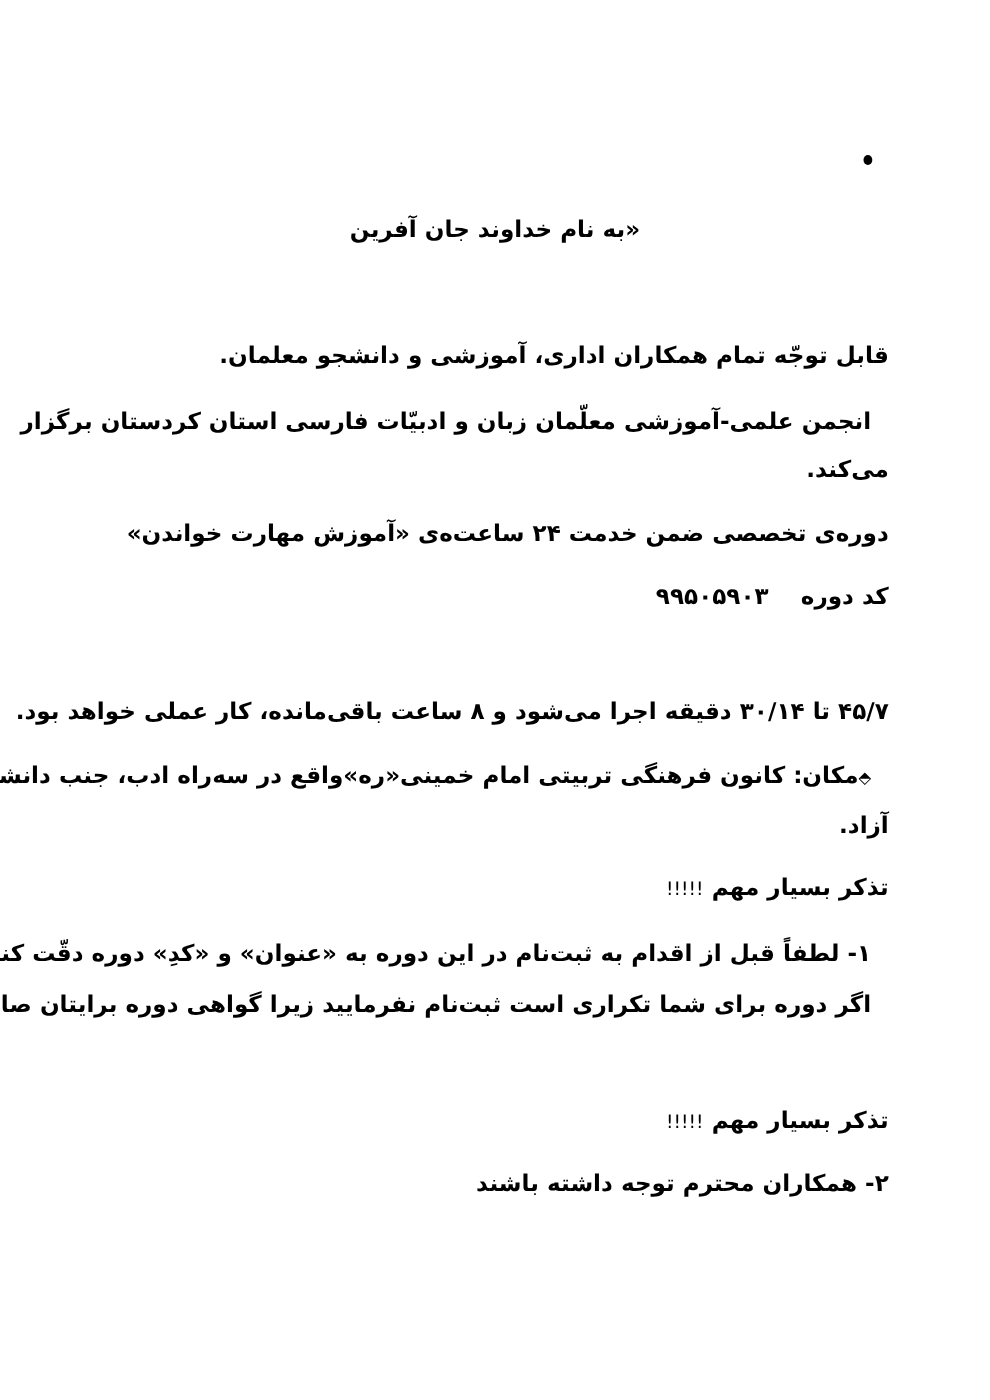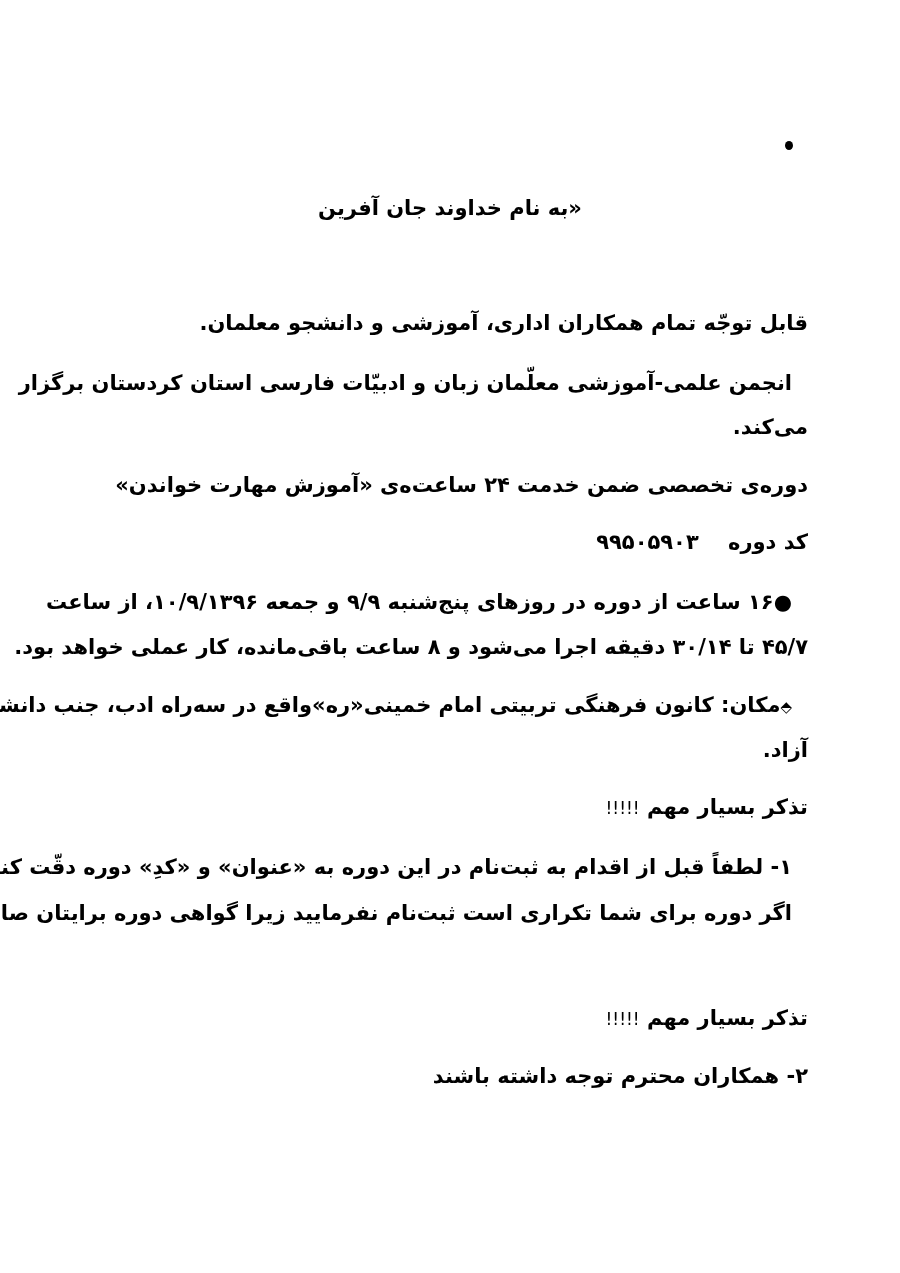--- a/index.html
+++ b/index.html
@@ -94,23 +94,20 @@
   <div class="line right" style="top:412px;">می‌کند.</div>
 
   <div class="line right" style="top:470px;">دوره‌ی تخصصی ضمن خدمت ۲۴ ساعت‌ه‌ی «آموزش مهارت خواندن»</div>
 
   <div class="line right" style="top:527px;">
     <span>کد دوره</span>
     <span>&nbsp;&nbsp;</span>
     <span>۹۹۵۰۵۹۰۳</span>
   </div>
 
-  <div class="line justify" style="top:587px;">
-    <span>●</span><span>۱۶ ساعت از دوره در روزهای پنج‌شنبه ۹/۹ و جمعه ۱۰/۹/۱۳۹۶،  از ساعت</span>
-  </div>
   <div class="line right" style="top:632px;">۴۵/۷ تا ۳۰/۱۴ دقیقه اجرا می‌شود و ۸ ساعت باقی‌مانده، کار عملی خواهد بود.</div>
 
   <div class="line justify" style="top:690px;">
     <span style="font-size:15px;">⬘</span><span>مکان: کانون فرهنگی تربیتی امام خمینی«ره»واقع در سه‌راه ادب، جنب دانشگاه</span>
   </div>
   <div class="line right" style="top:735px;">آزاد.</div>
 
   <div class="line right" style="top:792px;">
     <span>تذکر بسیار مهم</span>
     <span class="small-excl">!!!!!</span>

